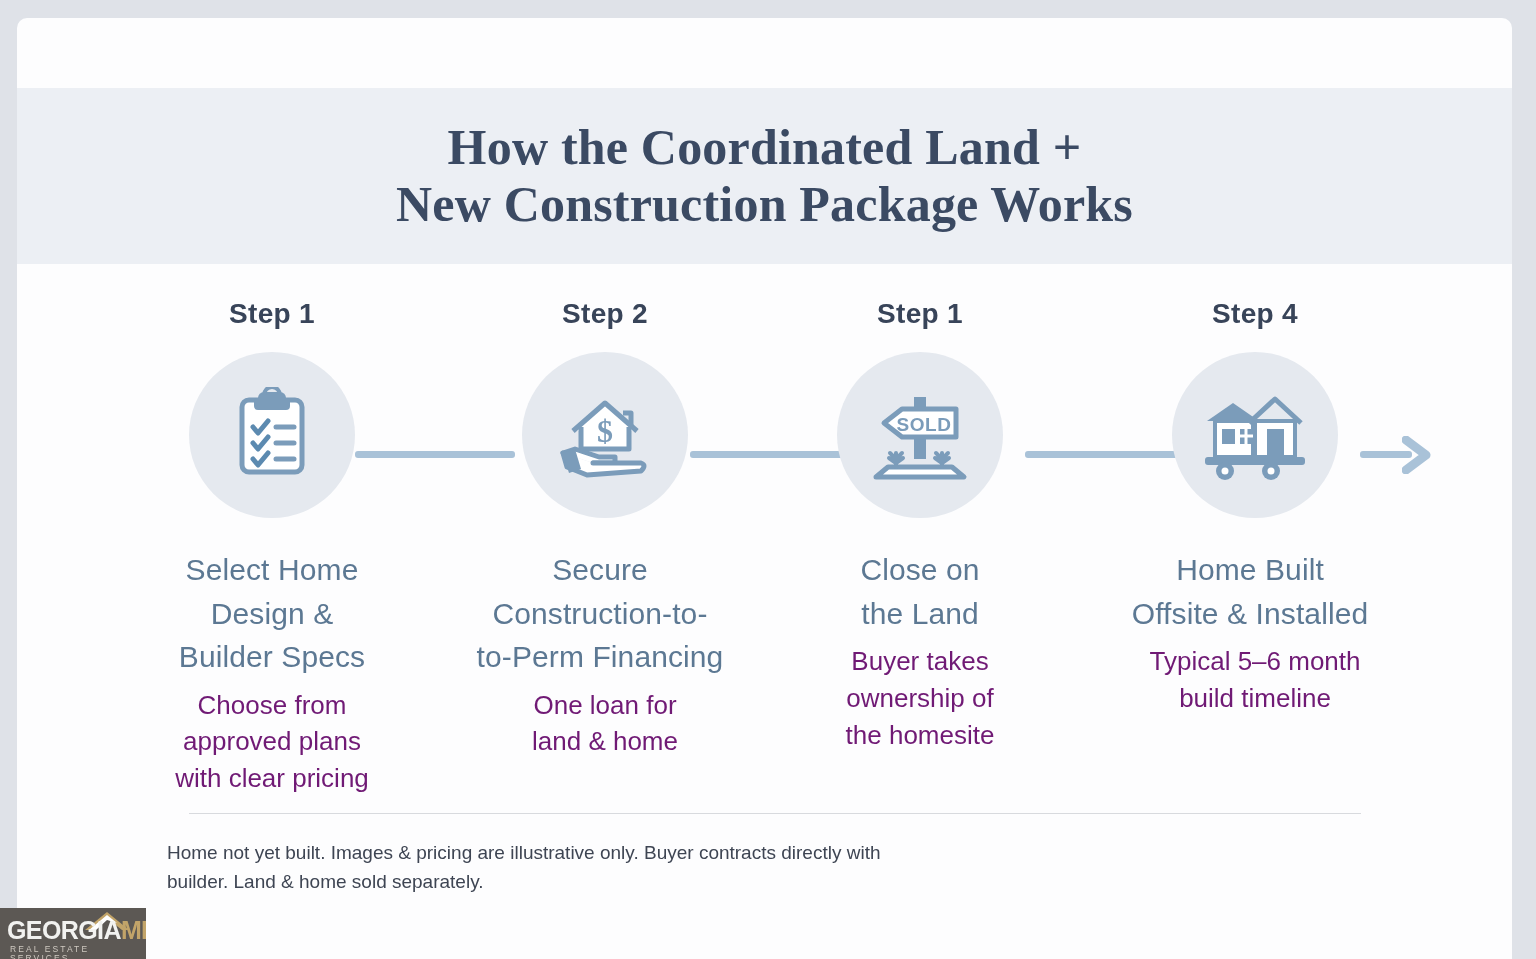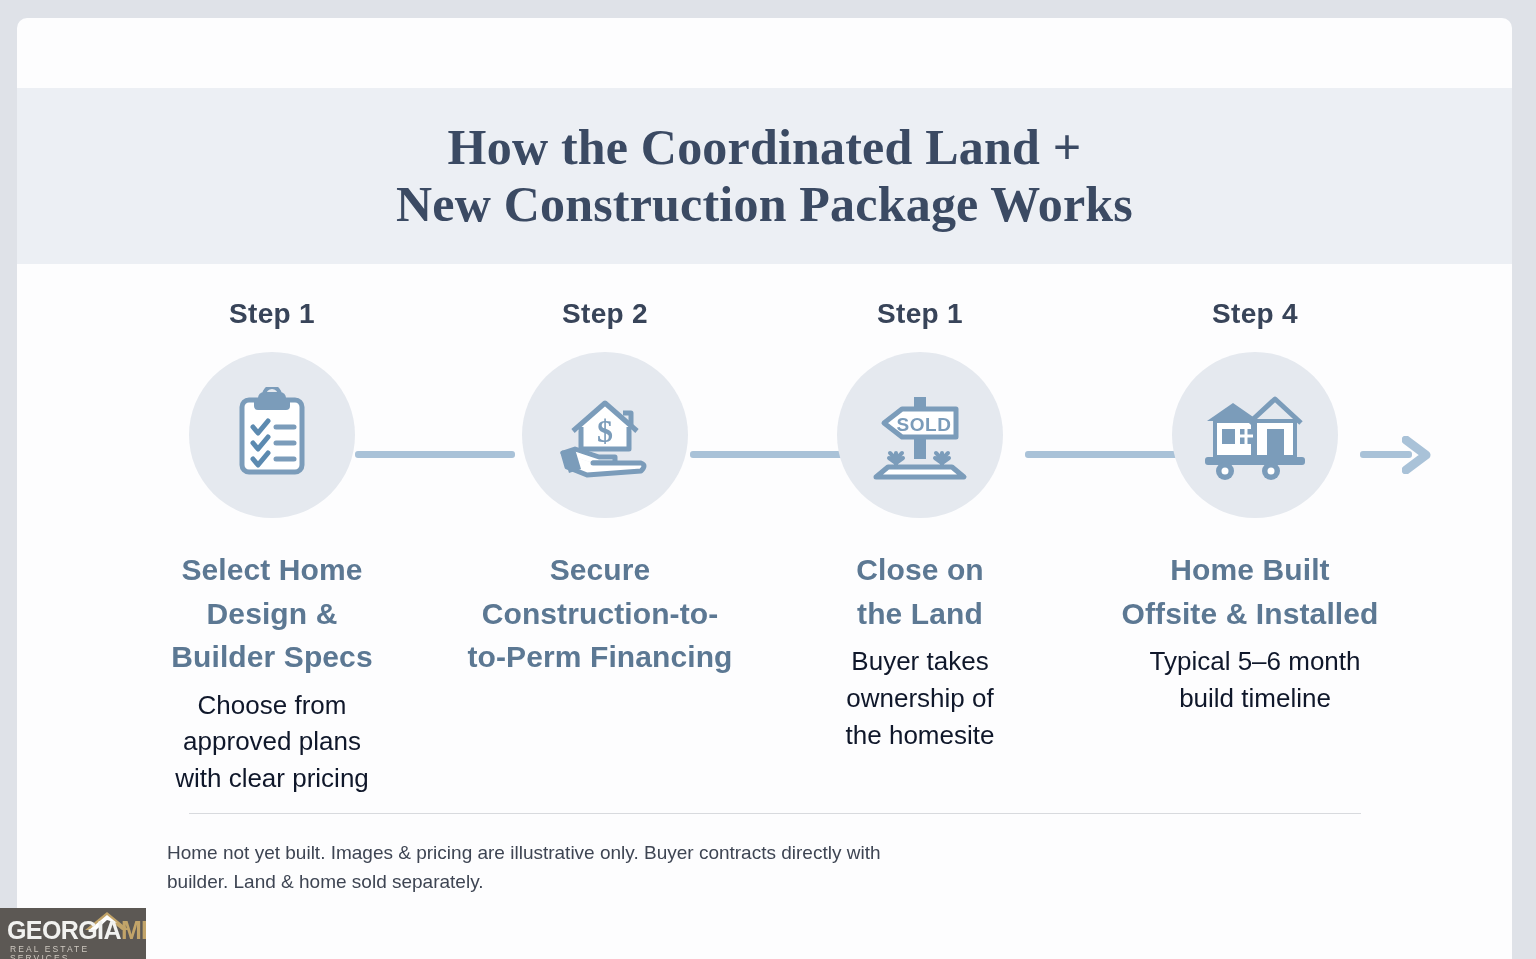--- a/index.html
+++ b/index.html
@@ -98,35 +98,35 @@
     align-items: center;
     justify-content: center;
     position: relative;
     z-index: 2;
   }
   .circle svg { display: block; }
 
   .step-title {
     margin: 30px auto 0 auto;
     font-size: 30px;
-    font-weight: 700;
+    font-weight: 400;
     color: #5c7893;
     line-height: 1.45;
     letter-spacing: 0.1px;
     white-space: pre-line;
     width: 290px;
   }
   .step-title.narrow { width: 250px; }
   .step-title.wide   { width: 320px; margin-left: -15px; }
 
   .step-desc {
     margin: 8px auto 0 auto;
     font-size: 26px;
     font-weight: 400;
-    color: #0f172a;
+    color: #701a75;
     line-height: 1.42;
     white-space: pre-line;
     width: 290px;
   }
 
   
   .divider {
     position: absolute;
     left: 172px;
     top: 795px;
@@ -239,20 +239,22 @@
             <path d="M70 26 L78 26 L78 38" fill="none" stroke="#7b9cba" stroke-width="5" stroke-linejoin="round"></path>
             <text x="52" y="55" font-family="Liberation Serif, serif" font-size="32" font-weight="700" fill="#7b9cba" text-anchor="middle">$</text>
             <path d="M10 66 L22 62 L46 70 L62 70 L62 76 L40 76" fill="#ffffff" stroke="#7b9cba" stroke-width="5" stroke-linejoin="round" stroke-linecap="round"></path>
             <path d="M40 76 L88 76 Q94 78 88 84 L34 88 L14 80 L10 66" fill="#ffffff" stroke="#7b9cba" stroke-width="5" stroke-linejoin="round" stroke-linecap="round"></path>
             <path d="M10 66 L22 62 L28 82 L16 86 Z" fill="#7b9cba"></path>
           </svg>
         </div>
         <div class="step-title wide">Secure
 Construction-to-
 to-Perm Financing</div>
+        <div class="step-desc">One loan for
+land &amp; home</div>
       </div>
 
       <div class="step" style="left:753px;">
         <div class="step-label">Step 1</div>
         <div class="circle">
           <svg width="100" height="96" viewBox="0 0 100 96">
             <rect x="44" y="10" width="12" height="62" fill="#7b9cba"></rect>
             <path d="M32 22 L86 22 L86 50 L32 50 L14 36 Z" fill="#ffffff" stroke="#7b9cba" stroke-width="5" stroke-linejoin="round"></path>
             <text x="54" y="44" font-family="Liberation Sans, sans-serif" font-size="19" font-weight="700" fill="#7b9cba" text-anchor="middle" letter-spacing="0.5">SOLD</text>
             <path d="M18 80 L82 80 L94 90 L6 90 Z" fill="#ffffff" stroke="#7b9cba" stroke-width="5" stroke-linejoin="round"></path>

